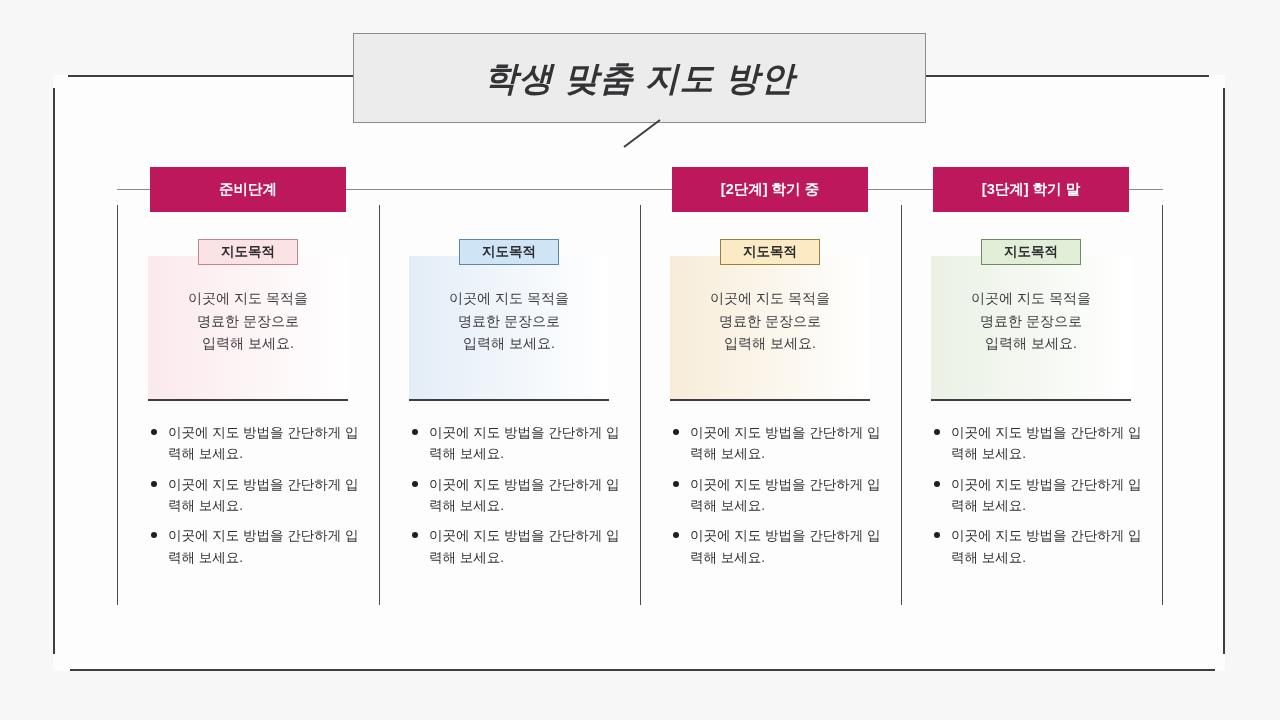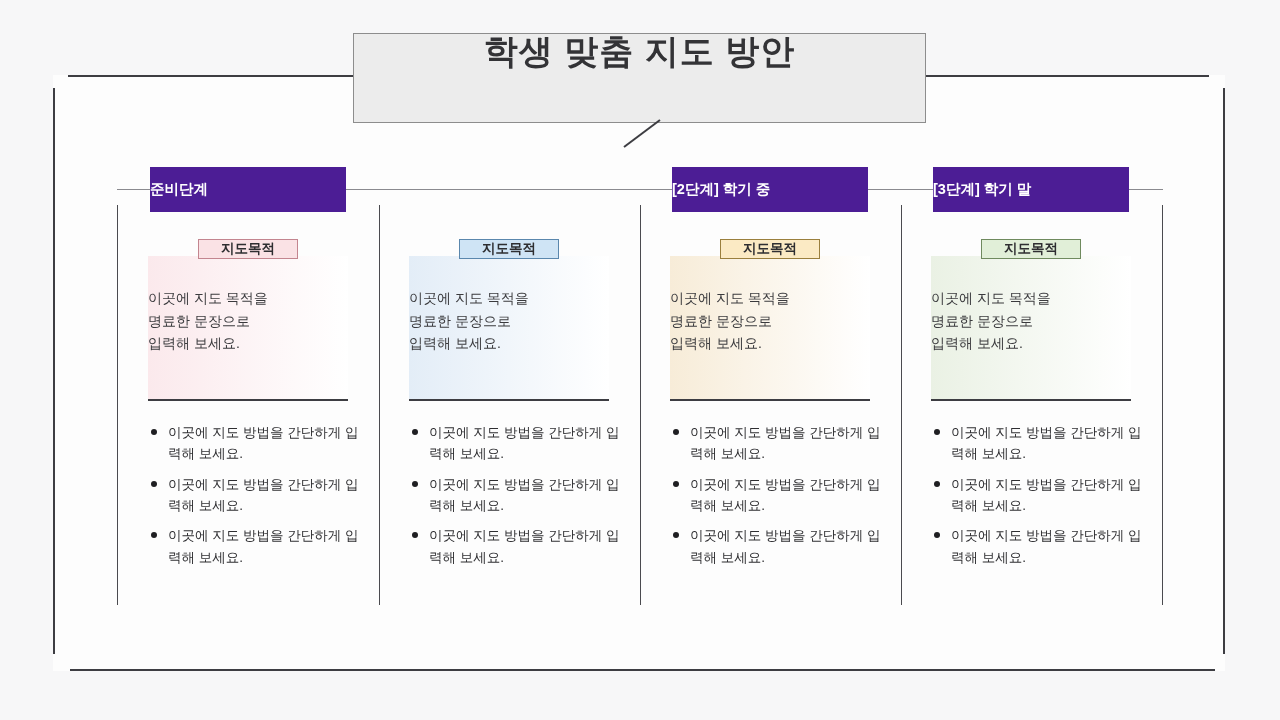--- a/index.html
+++ b/index.html
@@ -71,22 +71,23 @@
   
   .title-box {
     position: absolute;
     left: 353px;
     top: 33px;
     width: 573px;
     height: 90px;
     background: #ececec;
     border: 1px solid #8d8d8d;
     display: flex;
-    align-items: flex-start;
+    align-items: center;
     justify-content: center;
+    font-style: italic;
   }
   .title-text {
     font-size: 34px;
     font-weight: bold;
     color: #333336;
     letter-spacing: 1px;
     line-height: 1;
   }
   .title-tail {
     position: absolute;
@@ -149,23 +150,24 @@
     background: #8a8a8f;
   }
 
   
   .head-chip {
     position: absolute;
     left: 33px;
     top: 7px;
     width: 196px;
     height: 45px;
-    background: #4c1d95;
+    background: #be185d;
     display: flex;
     align-items: center;
+    justify-content: center;
   }
   .head-label {
     color: #ffffff;
     font-size: 14.5px;
     font-weight: bold;
     line-height: 1;
   }
 
   
   .purpose {
@@ -181,21 +183,21 @@
     top: 17px;
     width: 200px;
     height: 1px;
     background: #86868b;
   }
   .badge {
     position: absolute;
     top: 0;
     left: 50px;
     width: 100px;
-    height: 20px;
+    height: 26px;
     border: 1px solid #888;
     display: flex;
     align-items: center;
     justify-content: center;
     z-index: 3;
   }
   .badge-label {
     font-size: 13.5px;
     font-weight: bold;
     color: #2e2e31;
@@ -207,20 +209,21 @@
     top: 17px;
     width: 200px;
     height: 143px;
     z-index: 1;
   }
   .panel-text {
     position: absolute;
     left: 0;
     right: 0;
     top: 48px;
+    text-align: center;
     font-size: 14px;
     line-height: 1.62;
     color: #3a3a3d;
     z-index: 2;
   }
   .panel-underline {
     position: absolute;
     left: 31px;
     top: 239px;
     width: 200px;

